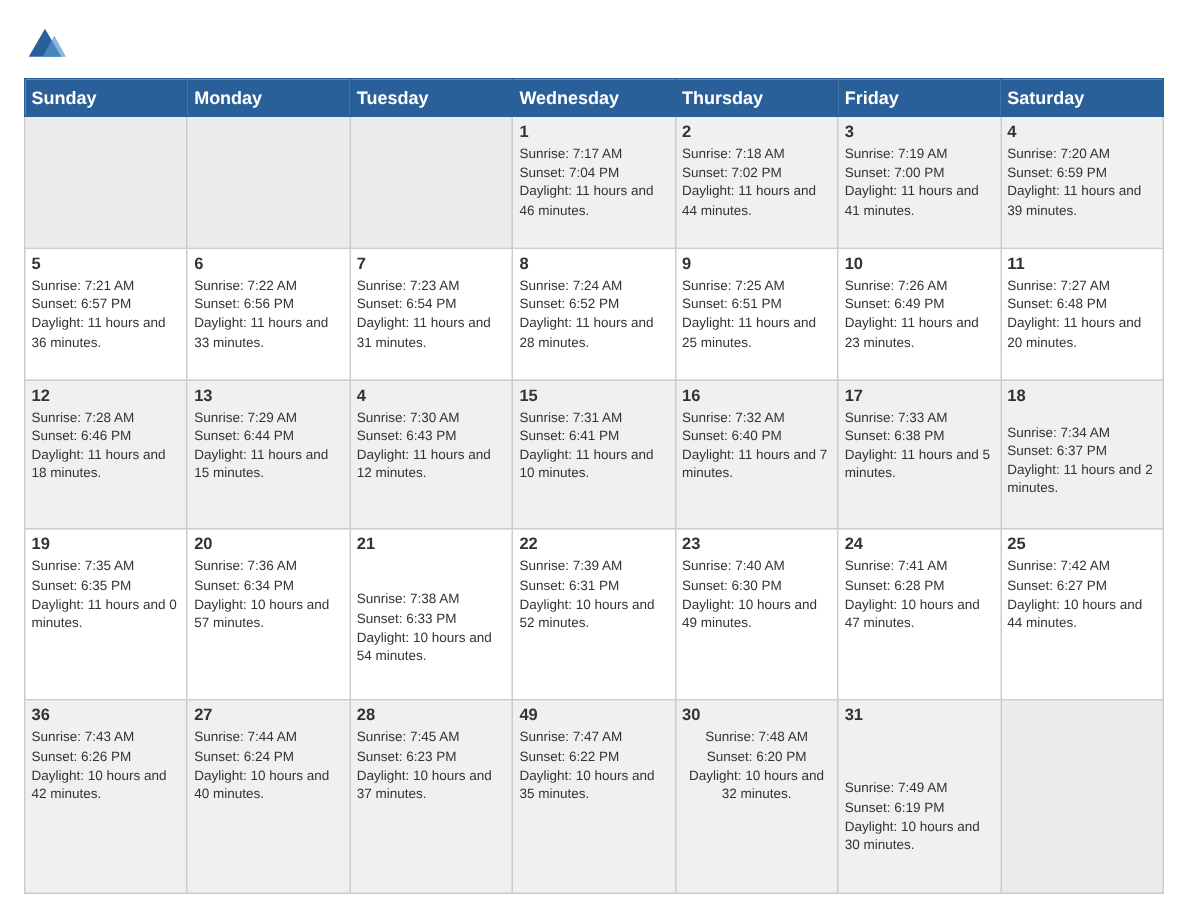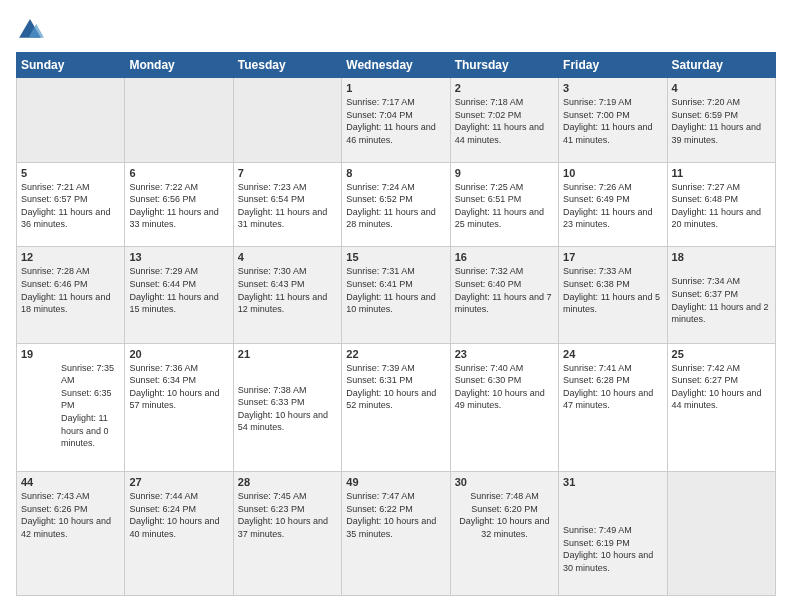--- a/index.html
+++ b/index.html
@@ -252,21 +252,21 @@
           <td>
             <span class="day-num">18</span>
             <div class="day-info" style="white-space: pre-line; margin-top: 12px;">Sunrise: 7:34 AM
 Sunset: 6:37 PM
 Daylight: 11 hours and 2 minutes.</div>
           </td>
         </tr>
         <tr>
           <td>
             <span class="day-num">19</span>
-            <div class="day-info" style="white-space: pre-line; margin-left: 40px;">Sunrise: 7:35 AM
+            <div class="day-info" style="white-space: pre-line;">Sunrise: 7:35 AM
 Sunset: 6:35 PM
 Daylight: 11 hours and 0 minutes.</div>
           </td>
           <td>
             <span class="day-num">20</span>
             <div class="day-info" style="white-space: pre-line;">Sunrise: 7:36 AM
 Sunset: 6:34 PM
 Daylight: 10 hours and 57 minutes.</div>
           </td>
           <td>
@@ -295,21 +295,21 @@
           </td>
           <td>
             <span class="day-num">25</span>
             <div class="day-info" style="white-space: pre-line;">Sunrise: 7:42 AM
 Sunset: 6:27 PM
 Daylight: 10 hours and 44 minutes.</div>
           </td>
         </tr>
         <tr class="row-shaded">
           <td>
-            <span class="day-num">44</span>
+            <span class="day-num">36</span>
             <div class="day-info" style="white-space: pre-line;">Sunrise: 7:43 AM
 Sunset: 6:26 PM
 Daylight: 10 hours and 42 minutes.</div>
           </td>
           <td>
             <span class="day-num">27</span>
             <div class="day-info" style="white-space: pre-line;">Sunrise: 7:44 AM
 Sunset: 6:24 PM
 Daylight: 10 hours and 40 minutes.</div>
           </td>

